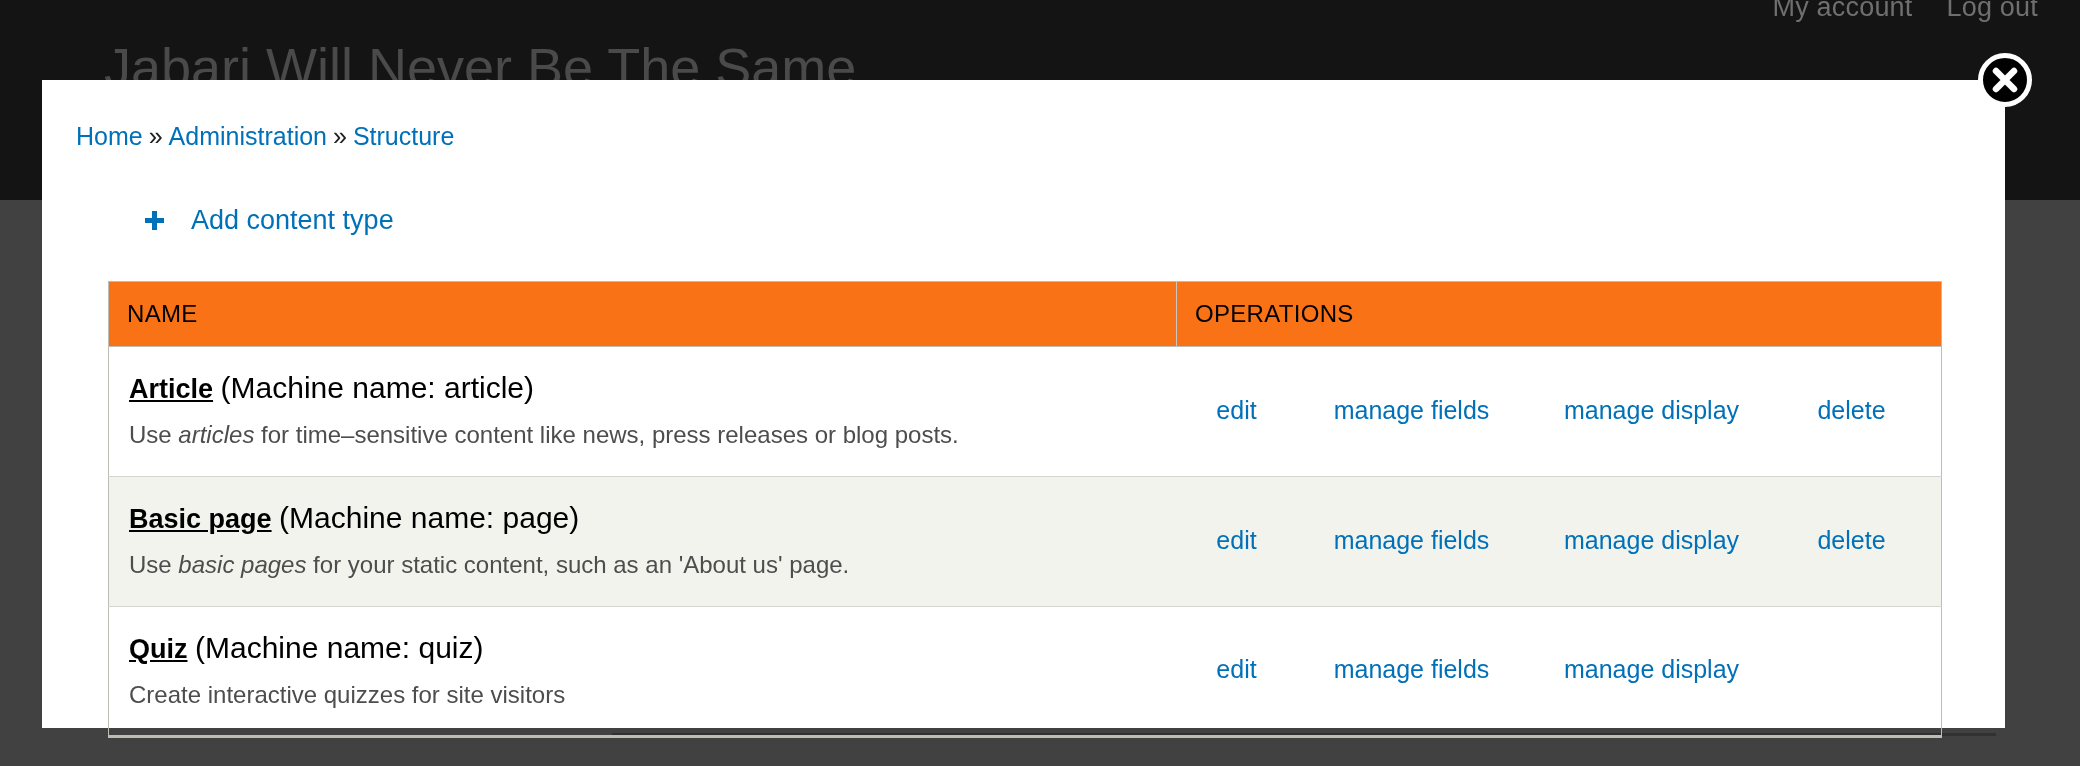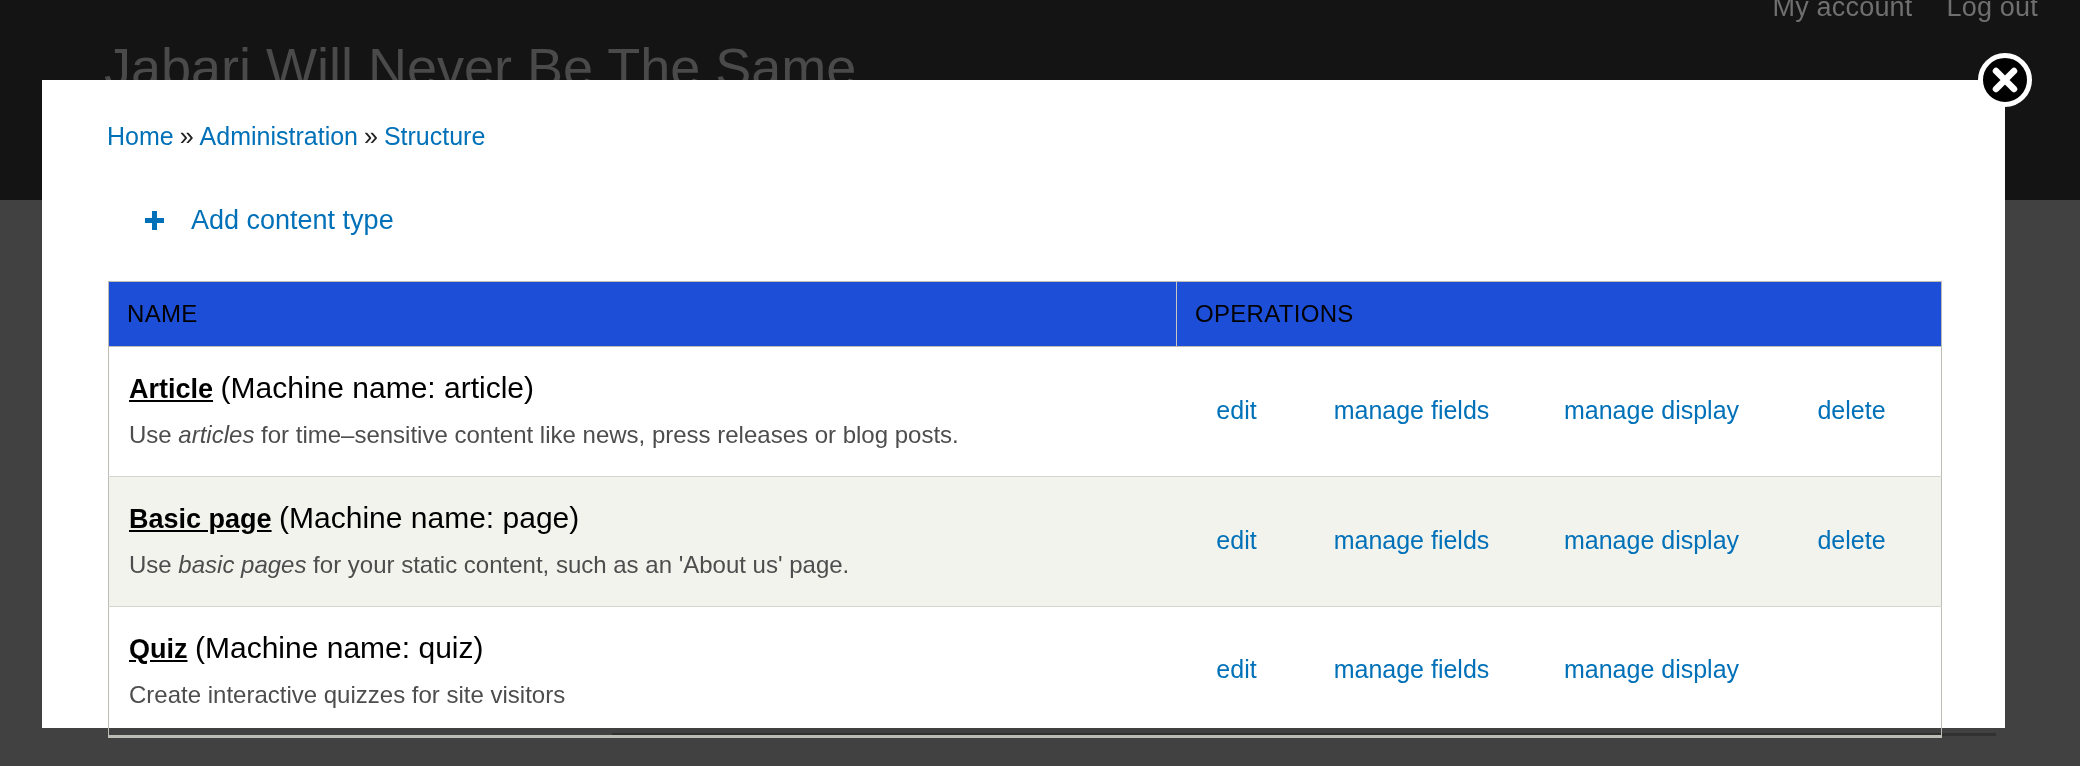--- a/index.html
+++ b/index.html
@@ -112,21 +112,21 @@
     border-radius: 50%;
     background: #000000;
     border: 5px solid #ffffff;
     cursor: pointer;
     z-index: 20;
   }
   .close-btn svg { position: absolute; left: 0; top: 0; }
 
   .breadcrumb {
     position: absolute;
-    left: 107px;
+    left: 76px;
     top: 122px;
     font-size: 25px;
     color: #111;
     white-space: nowrap;
   }
   .breadcrumb a {
     color: #0071b8;
     text-decoration: none;
     cursor: pointer;
   }
@@ -163,21 +163,21 @@
     position: absolute;
     left: 108px;
     top: 281px;
     width: 1833px;
     border-collapse: collapse;
     border: 1px solid #bdbdb5;
     border-bottom: 3px solid #bdbdb5;
     table-layout: fixed;
   }
   .ct-table th {
-    background: #1d4ed8;
+    background: #f97316;
     text-align: left;
     font-size: 24px;
     font-weight: normal;
     color: #000;
     padding: 18px 0 18px 18px;
     border-right: 1px solid #c7c7c0;
     border-bottom: 1px solid #bdbdb5;
     letter-spacing: .3px;
   }
   .ct-table th:last-child { border-right: none; }

